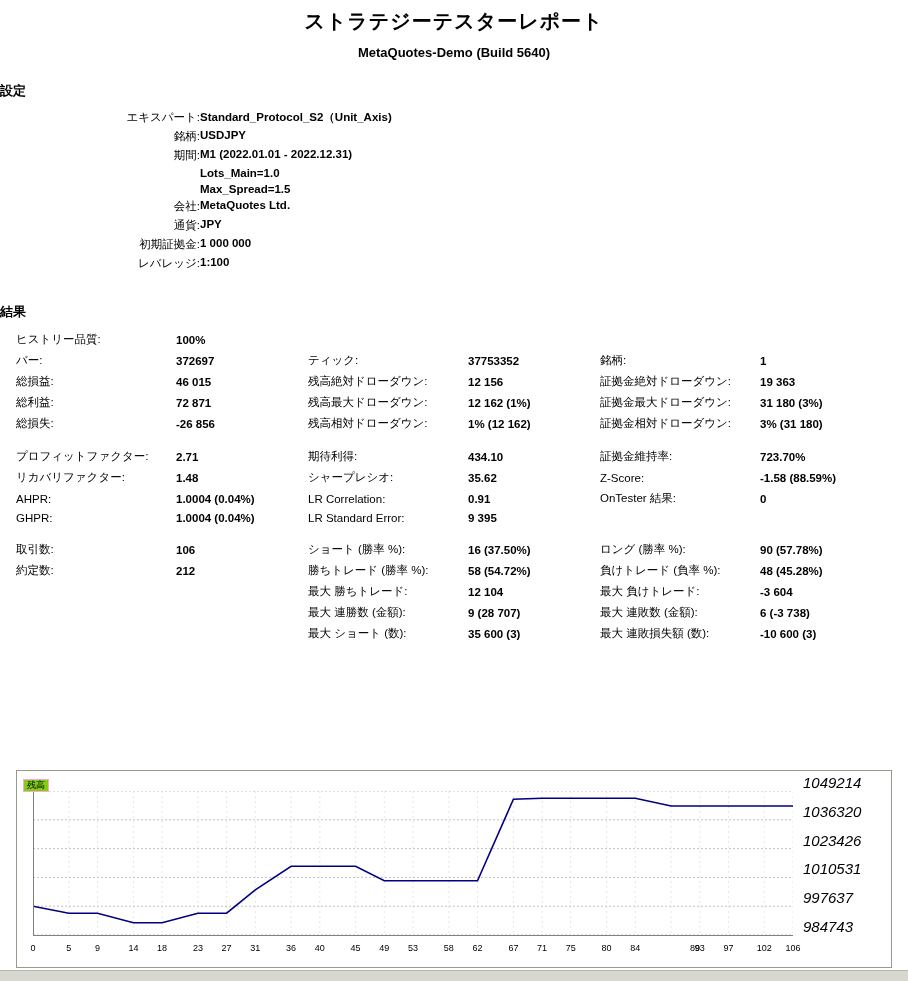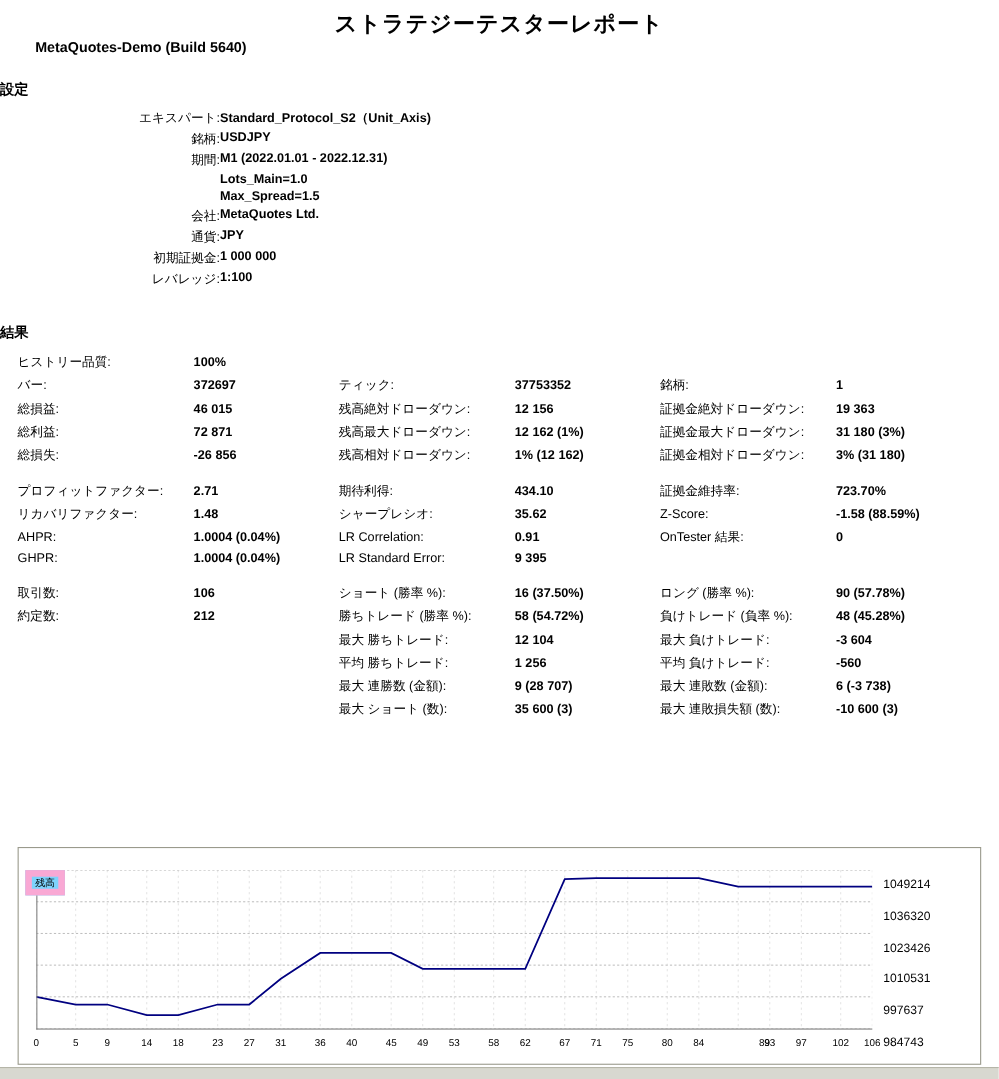--- a/index.html
+++ b/index.html
@@ -24,24 +24,24 @@
     padding: 0;
   }
   .report-title {
     text-align: center;
     font-size: 20px;
     font-weight: bold;
     margin-top: 8px;
     letter-spacing: 1px;
   }
   .report-subtitle {
+    text-align: center;
     font-size: 13px;
     font-weight: bold;
-    margin-top: 0;
-    padding-left: 32px;
+    margin-top: 10px;
   }
   .section-heading {
     font-size: 13px;
     font-weight: bold;
     margin-top: 22px;
     margin-bottom: 8px;
   }
   
   table.settings {
     border-collapse: collapse;
@@ -104,42 +104,43 @@
     background: #ffffff;
     box-sizing: border-box;
   }
   .chart-inner {
     position: absolute;
     left: 0; top: 0; right: 0; bottom: 0;
   }
   .chart-legend {
     position: absolute;
     left: 6px;
-    top: 20px;
+    top: 8px;
     font-size: 9px;
-    border: 6px solid #f9a8d4;
-    background: #7dd3fc;
+    border: 1px solid #f9a8d4;
+    background: #84cc16;
     padding: 1px 3px;
     line-height: 1;
     z-index: 5;
   }
   .plot {
     position: absolute;
     left: 16px;
     top: 20px;
     width: 760px;
     height: 144px;
   }
   .ylabels {
     position: absolute;
     left: 786px;
-    top: 24px;
+    top: 0;
     width: 80px;
     height: 160px;
-    font-size: 11px;
+    font-size: 15px;
+    font-style: italic;
   }
   .ylabels div {
     position: absolute;
     left: 0;
     white-space: nowrap;
   }
   .xlabels {
     position: absolute;
     left: 16px;
     top: 172px;
@@ -335,28 +336,20 @@
         <td class="rlabel">負けトレード (負率 %):</td>
         <td class="rvalue">48 (45.28%)</td>
       </tr>
       <tr>
         <td class="rlabel"></td>
         <td class="rvalue"></td>
         <td class="rlabel">最大 勝ちトレード:</td>
         <td class="rvalue">12 104</td>
         <td class="rlabel">最大 負けトレード:</td>
         <td class="rvalue">-3 604</td>
-      </tr>
-      <tr>
-        <td class="rlabel"></td>
-        <td class="rvalue"></td>
-        <td class="rlabel">平均 勝ちトレード:</td>
-        <td class="rvalue">1 256</td>
-        <td class="rlabel">平均 負けトレード:</td>
-        <td class="rvalue">-560</td>
       </tr>
       <tr>
         <td class="rlabel"></td>
         <td class="rvalue"></td>
         <td class="rlabel">最大 連勝数 (金額):</td>
         <td class="rvalue">9 (28 707)</td>
         <td class="rlabel">最大 連敗数 (金額):</td>
         <td class="rvalue">6 (-3 738)</td>
       </tr>
       <tr>

